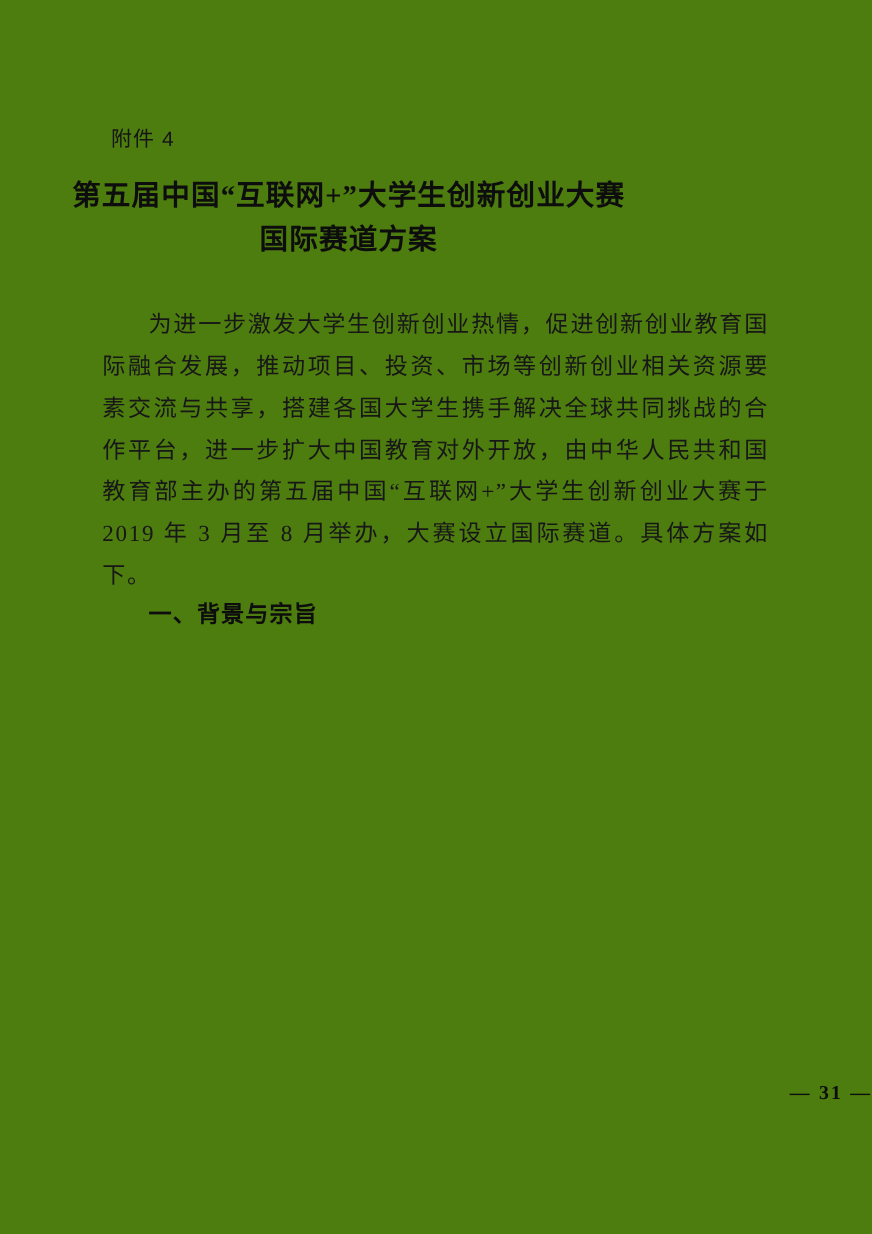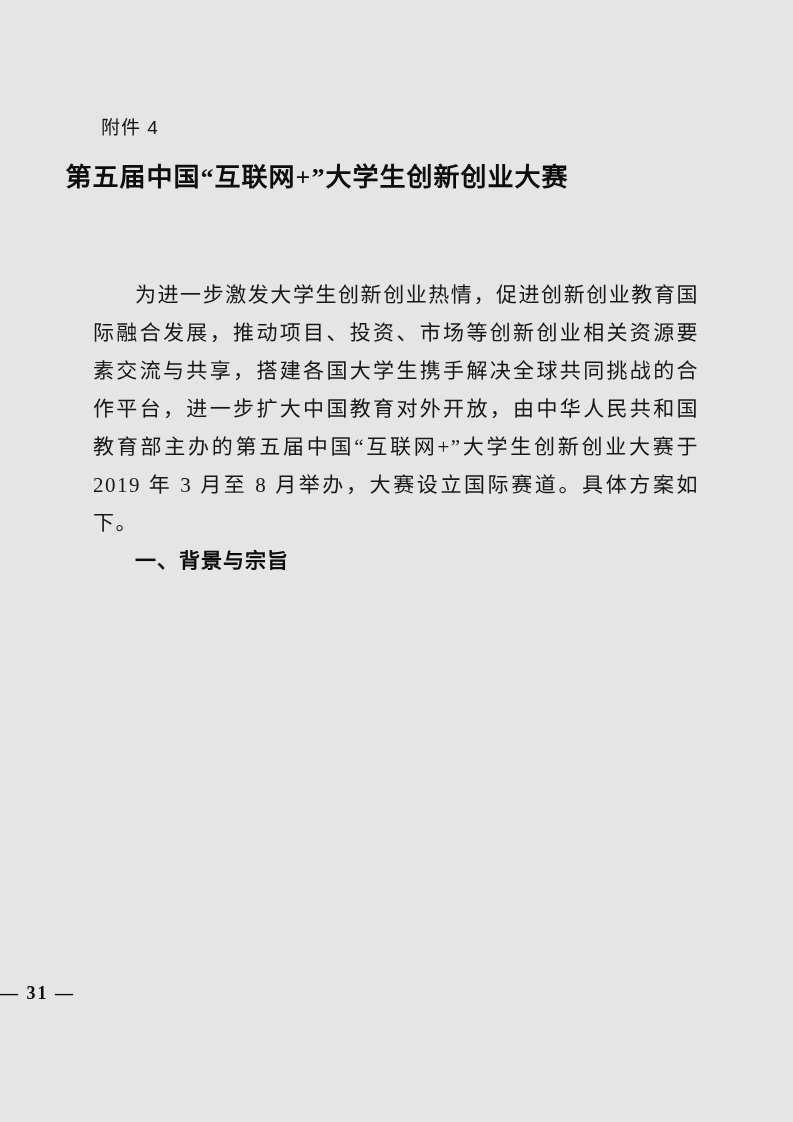--- a/index.html
+++ b/index.html
@@ -8,21 +8,21 @@
     body {
       width: 793px;
       height: 1122px;
       font-family: "Liberation Serif", "DejaVu Serif", serif;
       color: #111111;
     }
     .page {
       position: relative;
       width: 793px;
       height: 1122px;
-      background: #e5e5e5;
+      background: #4d7c0f;
       overflow: hidden;
     }
     .attachment-label {
       position: absolute;
       top: 115px;
       left: 101px;
       font-family: "Liberation Sans", "DejaVu Sans", sans-serif;
       font-size: 19px;
       line-height: 26px;
       color: #151515;
@@ -51,50 +51,51 @@
       line-height: 38px;
       letter-spacing: 1.5px;
       text-align: justify;
       color: #171717;
     }
     .doc-body p {
       text-indent: 2em;
       margin: 0;
     }
     .section-heading {
-      font-family: Liberation Sans, sans-serif;
+      font-family: Liberation Mono, monospace;
       font-weight: bold;
       font-size: 21px;
       line-height: 38px;
       text-indent: 2em;
       letter-spacing: 1px;
       color: #0d0d0d;
     }
     .page-number {
       position: absolute;
       top: 983px;
       left: 0;
       width: 793px;
-      text-align: left;
+      text-align: right;
       font-family: "Liberation Serif", "DejaVu Serif", serif;
       font-weight: bold;
       font-size: 18px;
       letter-spacing: 2px;
       color: #0d0d0d;
     }
   </style>
 </head>
 <body>
 
 <div class="page">
 
   <div class="attachment-label">附件 4</div>
 
   <div class="doc-title">
     <span class="title-line">第五届中国“互联网+”大学生创新创业大赛</span>
+    <span class="title-line">国际赛道方案</span>
   </div>
 
   <div class="doc-body">
     <p>为进一步激发大学生创新创业热情，促进创新创业教育国际融合发展，推动项目、投资、市场等创新创业相关资源要素交流与共享，搭建各国大学生携手解决全球共同挑战的合作平台，进一步扩大中国教育对外开放，由中华人民共和国教育部主办的第五届中国“互联网+”大学生创新创业大赛于 2019 年 3 月至 8 月举办，大赛设立国际赛道。具体方案如下。</p>
 
     <div class="section-heading">一、背景与宗旨</div>
 
 
   </div>
 

